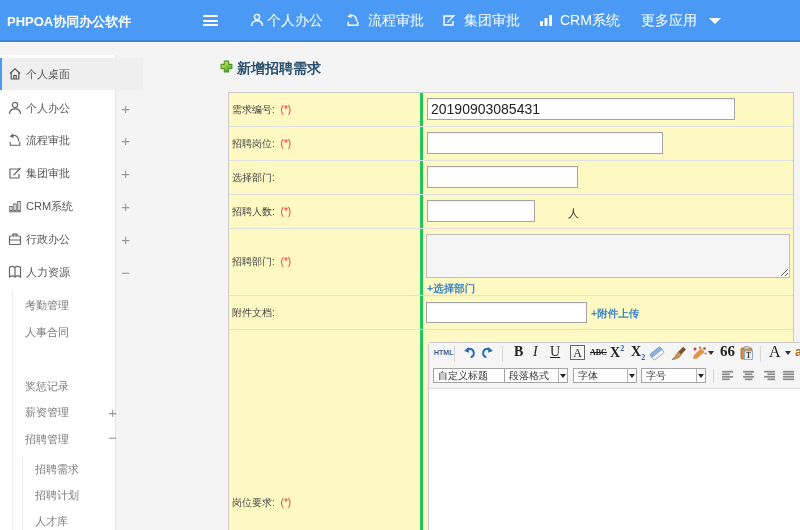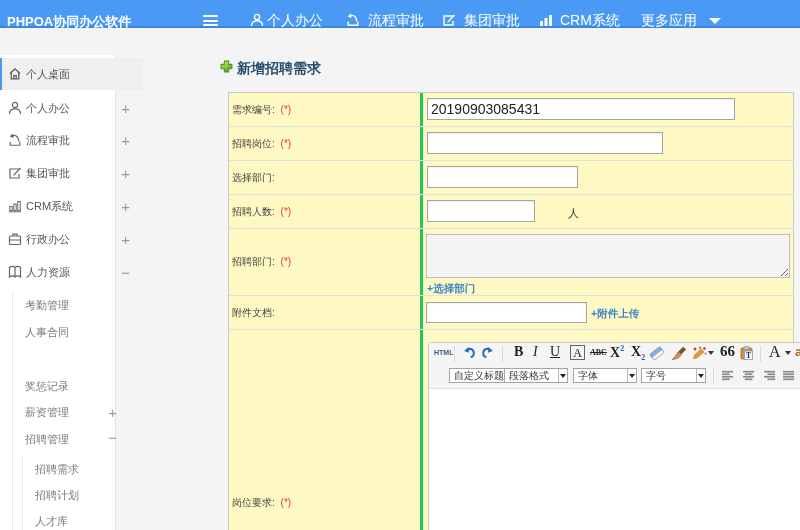--- a/index.html
+++ b/index.html
@@ -1,20 +1,20 @@
 <!DOCTYPE html>
 <html><head>
 <meta charset="utf-8">
 <style>
 * { margin:0; padding:0; box-sizing:border-box; }
 html,body { width:800px; height:530px; overflow:hidden; font-family:"Liberation Sans", sans-serif; }
 body { position:relative; background:#f4f4f5; }
 
 
-#hdr { position:absolute; left:0; top:0; width:800px; height:28px; background:#4a99f5; border-bottom:2px solid #3c86e0; }
+#hdr { position:absolute; left:0; top:0; width:800px; height:42px; background:#4a99f5; border-bottom:2px solid #3c86e0; }
 #logo { position:absolute; left:7px; top:13px; color:#fff; font-size:13px; font-weight:bold; }
 .hnav { position:absolute; top:0; height:40px; color:#fff; font-size:14px; font-weight:500; line-height:40px; }
 #burger { left:203px; top:15px; width:15px; height:12px; position:absolute; }
 #burger div { height:2px; background:#fff; border-radius:1px; margin-bottom:2.5px; }
 .hicon { position:absolute; top:13px; width:14px; height:14px; }
 .hicon svg { display:block; }
 #caret { position:absolute; left:709px; top:18px; width:0; height:0; border-left:6px solid transparent; border-right:6px solid transparent; border-top:6px solid #fff; }
 
 
 #side { position:absolute; left:0; top:55px; width:116px; height:488px; background:#fff; border-right:1px solid #e3e3e3;text-align:right; }
@@ -306,21 +306,21 @@
               <rect x="4" y="0.5" width="5" height="3" rx="0.8" fill="#c8c8c8" stroke="#888" stroke-width="0.6"></rect>
               <rect x="4.5" y="5" width="8" height="8.5" fill="#eef4fb" stroke="#7aa0c8" stroke-width="0.8"></rect>
               <text x="8.5" y="12" font-size="7.5" font-weight="bold" fill="#333" text-anchor="middle" font-family="Liberation Serif">T</text>
             </svg>
           <div class="sep" style="left:331px;"></div>
           <span class="tt" style="left:340px;font-size:16px;top:0px;">A</span>
           <div class="caret-s" style="left:356px;"></div>
           <span style="position:absolute;left:366px;top:1px;font-size:13px;font-weight:bold;color:#b06a18;">a</span>
         </div>
         <div id="tb2">
-          <div class="dd" style="left:20px; width:86px;">
+          <div class="dd" style="left:4px; width:86px;">
               <span class="dt">自定义标题</span>
               <span class="db"></span>
             </div>
           <div class="dd" style="left:75px; width:64px;">
               <span class="dt">段落格式</span>
               <span class="db"></span>
             </div>
           <div class="dd" style="left:144px; width:64px;">
               <span class="dt">字体</span>
               <span class="db"></span>

